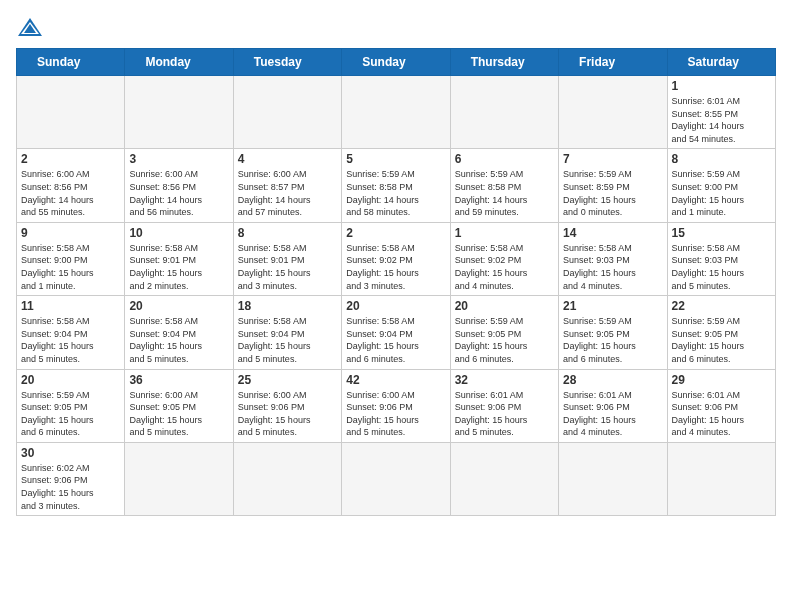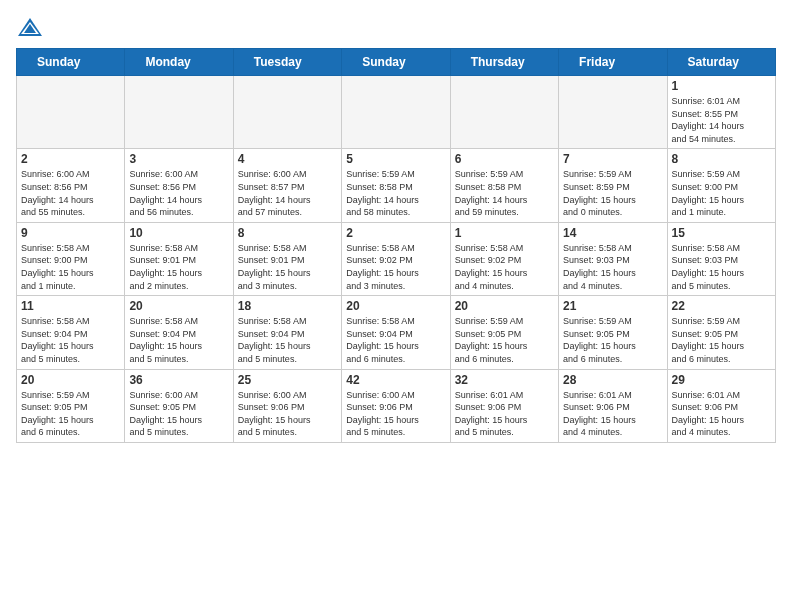--- a/index.html
+++ b/index.html
@@ -325,14 +325,29 @@
 and 4 minutes.</div>
         </td>
         <td>
           <span class="day-number">29</span>
           <div class="day-info" style="white-space: pre-line;">Sunrise: 6:01 AM
 Sunset: 9:06 PM
 Daylight: 15 hours
 and 4 minutes.</div>
         </td>
       </tr>
+      <tr class="week-row">
+        <td>
+          <span class="day-number">30</span>
+          <div class="day-info" style="white-space: pre-line;">Sunrise: 6:02 AM
+Sunset: 9:06 PM
+Daylight: 15 hours
+and 3 minutes.</div>
+        </td>
+        <td class="empty"></td>
+        <td class="empty"></td>
+        <td class="empty"></td>
+        <td class="empty"></td>
+        <td class="empty"></td>
+        <td class="empty"></td>
+      </tr>
     </tbody>
 </table>
 
 </body></html>

